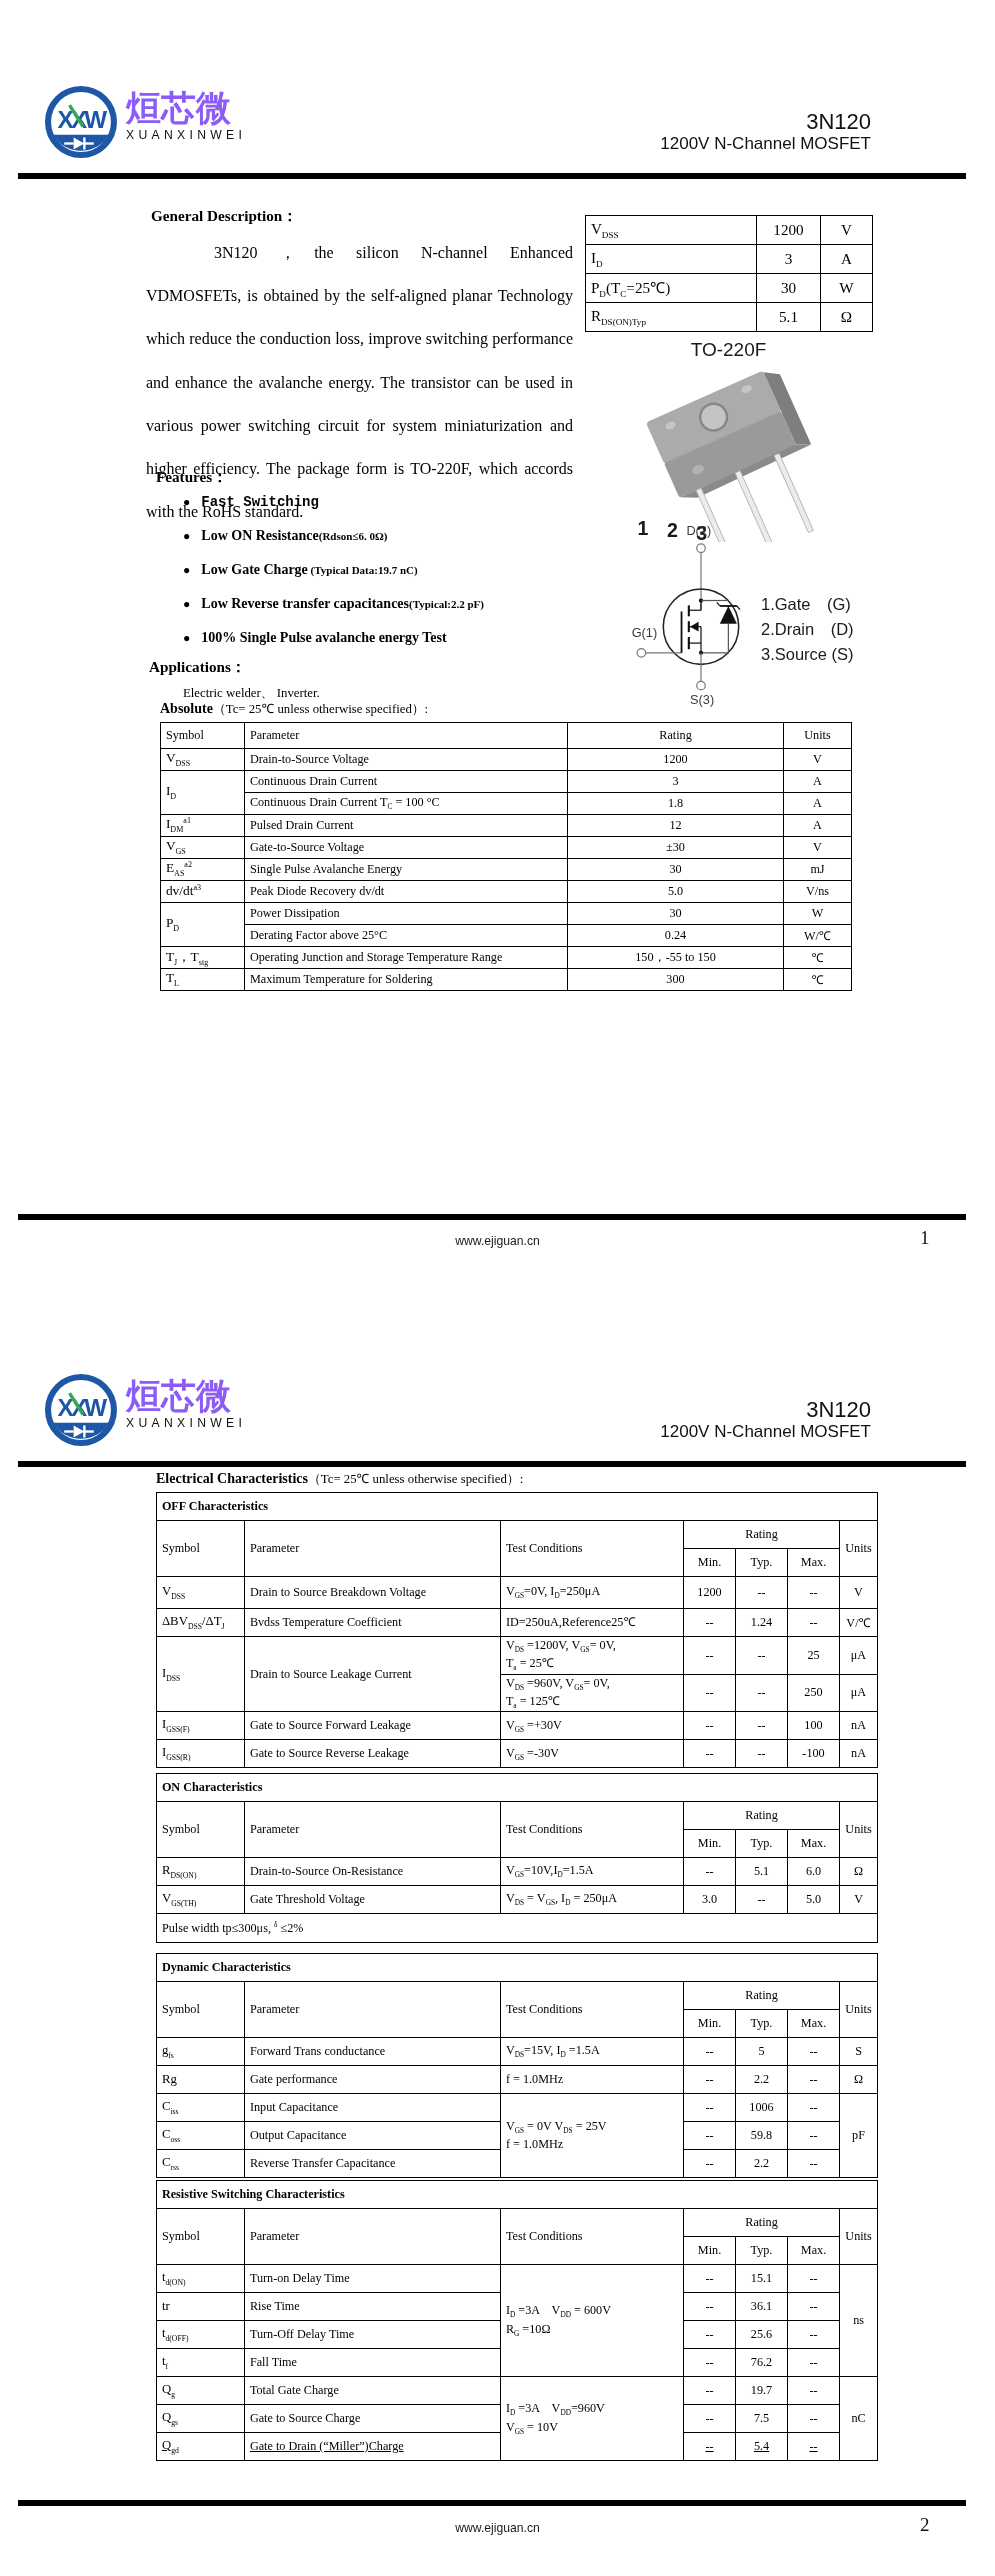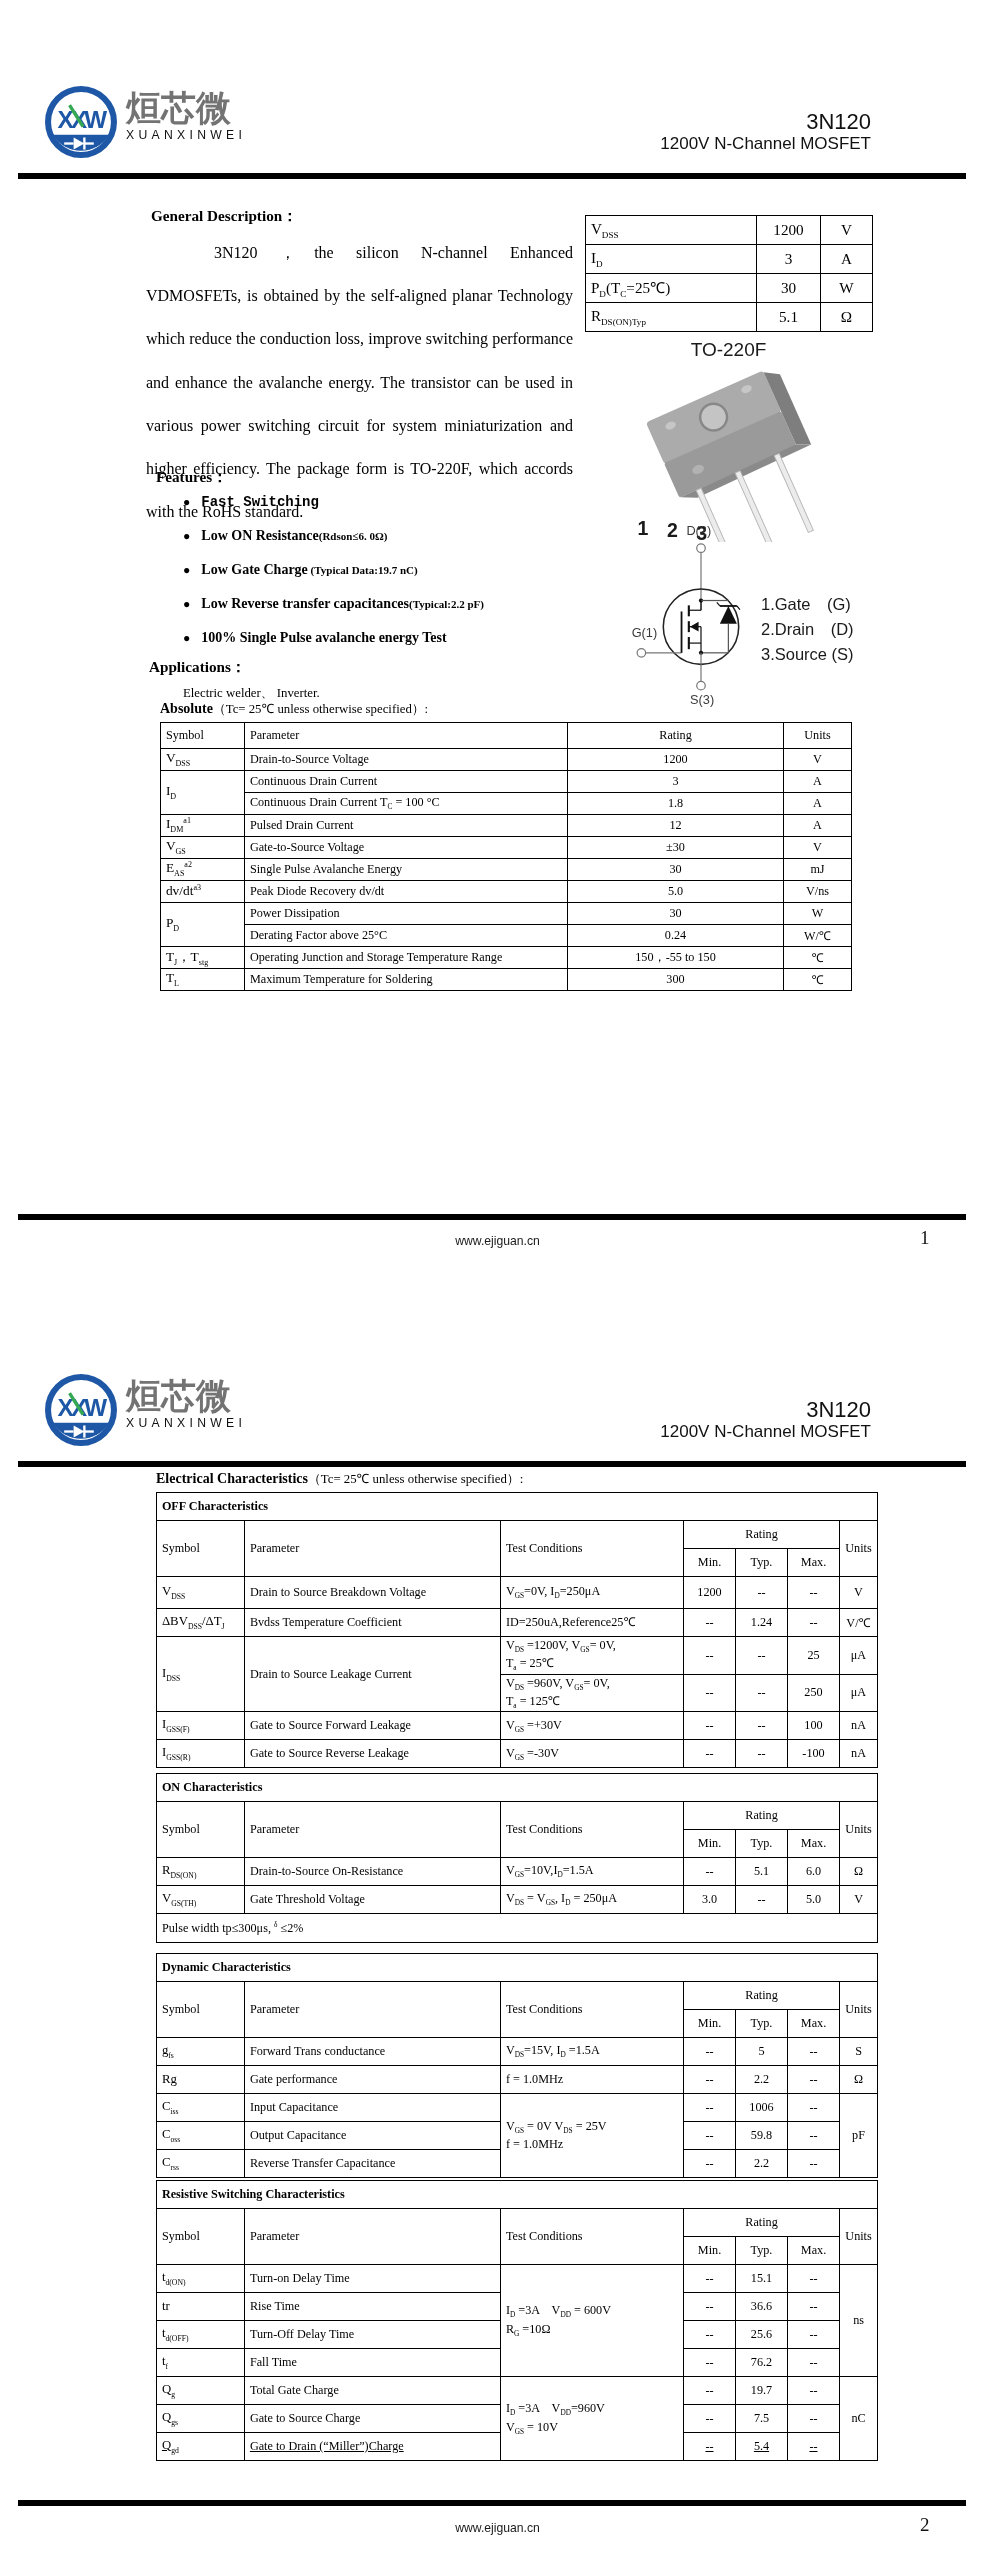--- a/index.html
+++ b/index.html
@@ -2,21 +2,21 @@
 <html style="font-size:9.8px"><head>
 <meta charset="utf-8">
 <style>
   html,body{margin:0;padding:0;background:#fff;}
   body{width:995px;}
   .page{position:relative;width:995px;height:1288px;background:#fff;overflow:hidden;
         font-family:"Liberation Serif",serif;color:#000;}
   .abs{position:absolute;}
   .rule{background:#000;}
   
-  .logo-cn{font-family:"Liberation Sans",sans-serif;font-weight:700;font-size:35px;line-height:1.05;color:#737373;}
+  .logo-cn{font-family:"Liberation Sans",sans-serif;font-weight:700;font-size:35px;line-height:1.05;color:#8b5cf6;}
   .logo-en{font-family:"Liberation Sans",sans-serif;font-size:12.2px;letter-spacing:4.3px;color:#111;margin-top:1.8px;}
   .pn{font-family:"Liberation Sans",sans-serif;font-size:22px;line-height:1.15;text-align:right;color:#111;}
   .pn-sub{font-family:"Liberation Sans",sans-serif;font-size:17px;text-align:right;color:#111;}
   
   .sec-h{font-weight:bold;font-size:15.2px;}
   .desc{font-size:16px;line-height:2.7;text-align:justify;text-indent:68px;}
   .feat{font-weight:bold;font-size:14px;line-height:1;}
   .feat .note{font-size:11px;}
   .bullet{display:inline-block;width:18.3px;font-size:12.2px;}
   .apps{font-size:12.8px;}
@@ -527,21 +527,21 @@
       <td class="test" rowspan="4">I<sub>D</sub> =3A　V<sub>DD</sub> = 600V<br>R<sub>G</sub> =10Ω</td>
       <td class="ctr">--</td>
       <td class="ctr">15.1</td>
       <td class="ctr">--</td>
       <td class="ctr" rowspan="4">ns</td>
     </tr>
     <tr style="height:27px;">
       <td class="sym">tr</td>
       <td>Rise Time</td>
       <td class="ctr">--</td>
-      <td class="ctr">36.6</td>
+      <td class="ctr">36.1</td>
       <td class="ctr">--</td>
     </tr>
     <tr style="height:28px;">
       <td class="sym">t<sub>d(OFF)</sub></td>
       <td>Turn-Off Delay Time</td>
       <td class="ctr">--</td>
       <td class="ctr">25.6</td>
       <td class="ctr">--</td>
     </tr>
     <tr style="height:27px;">

